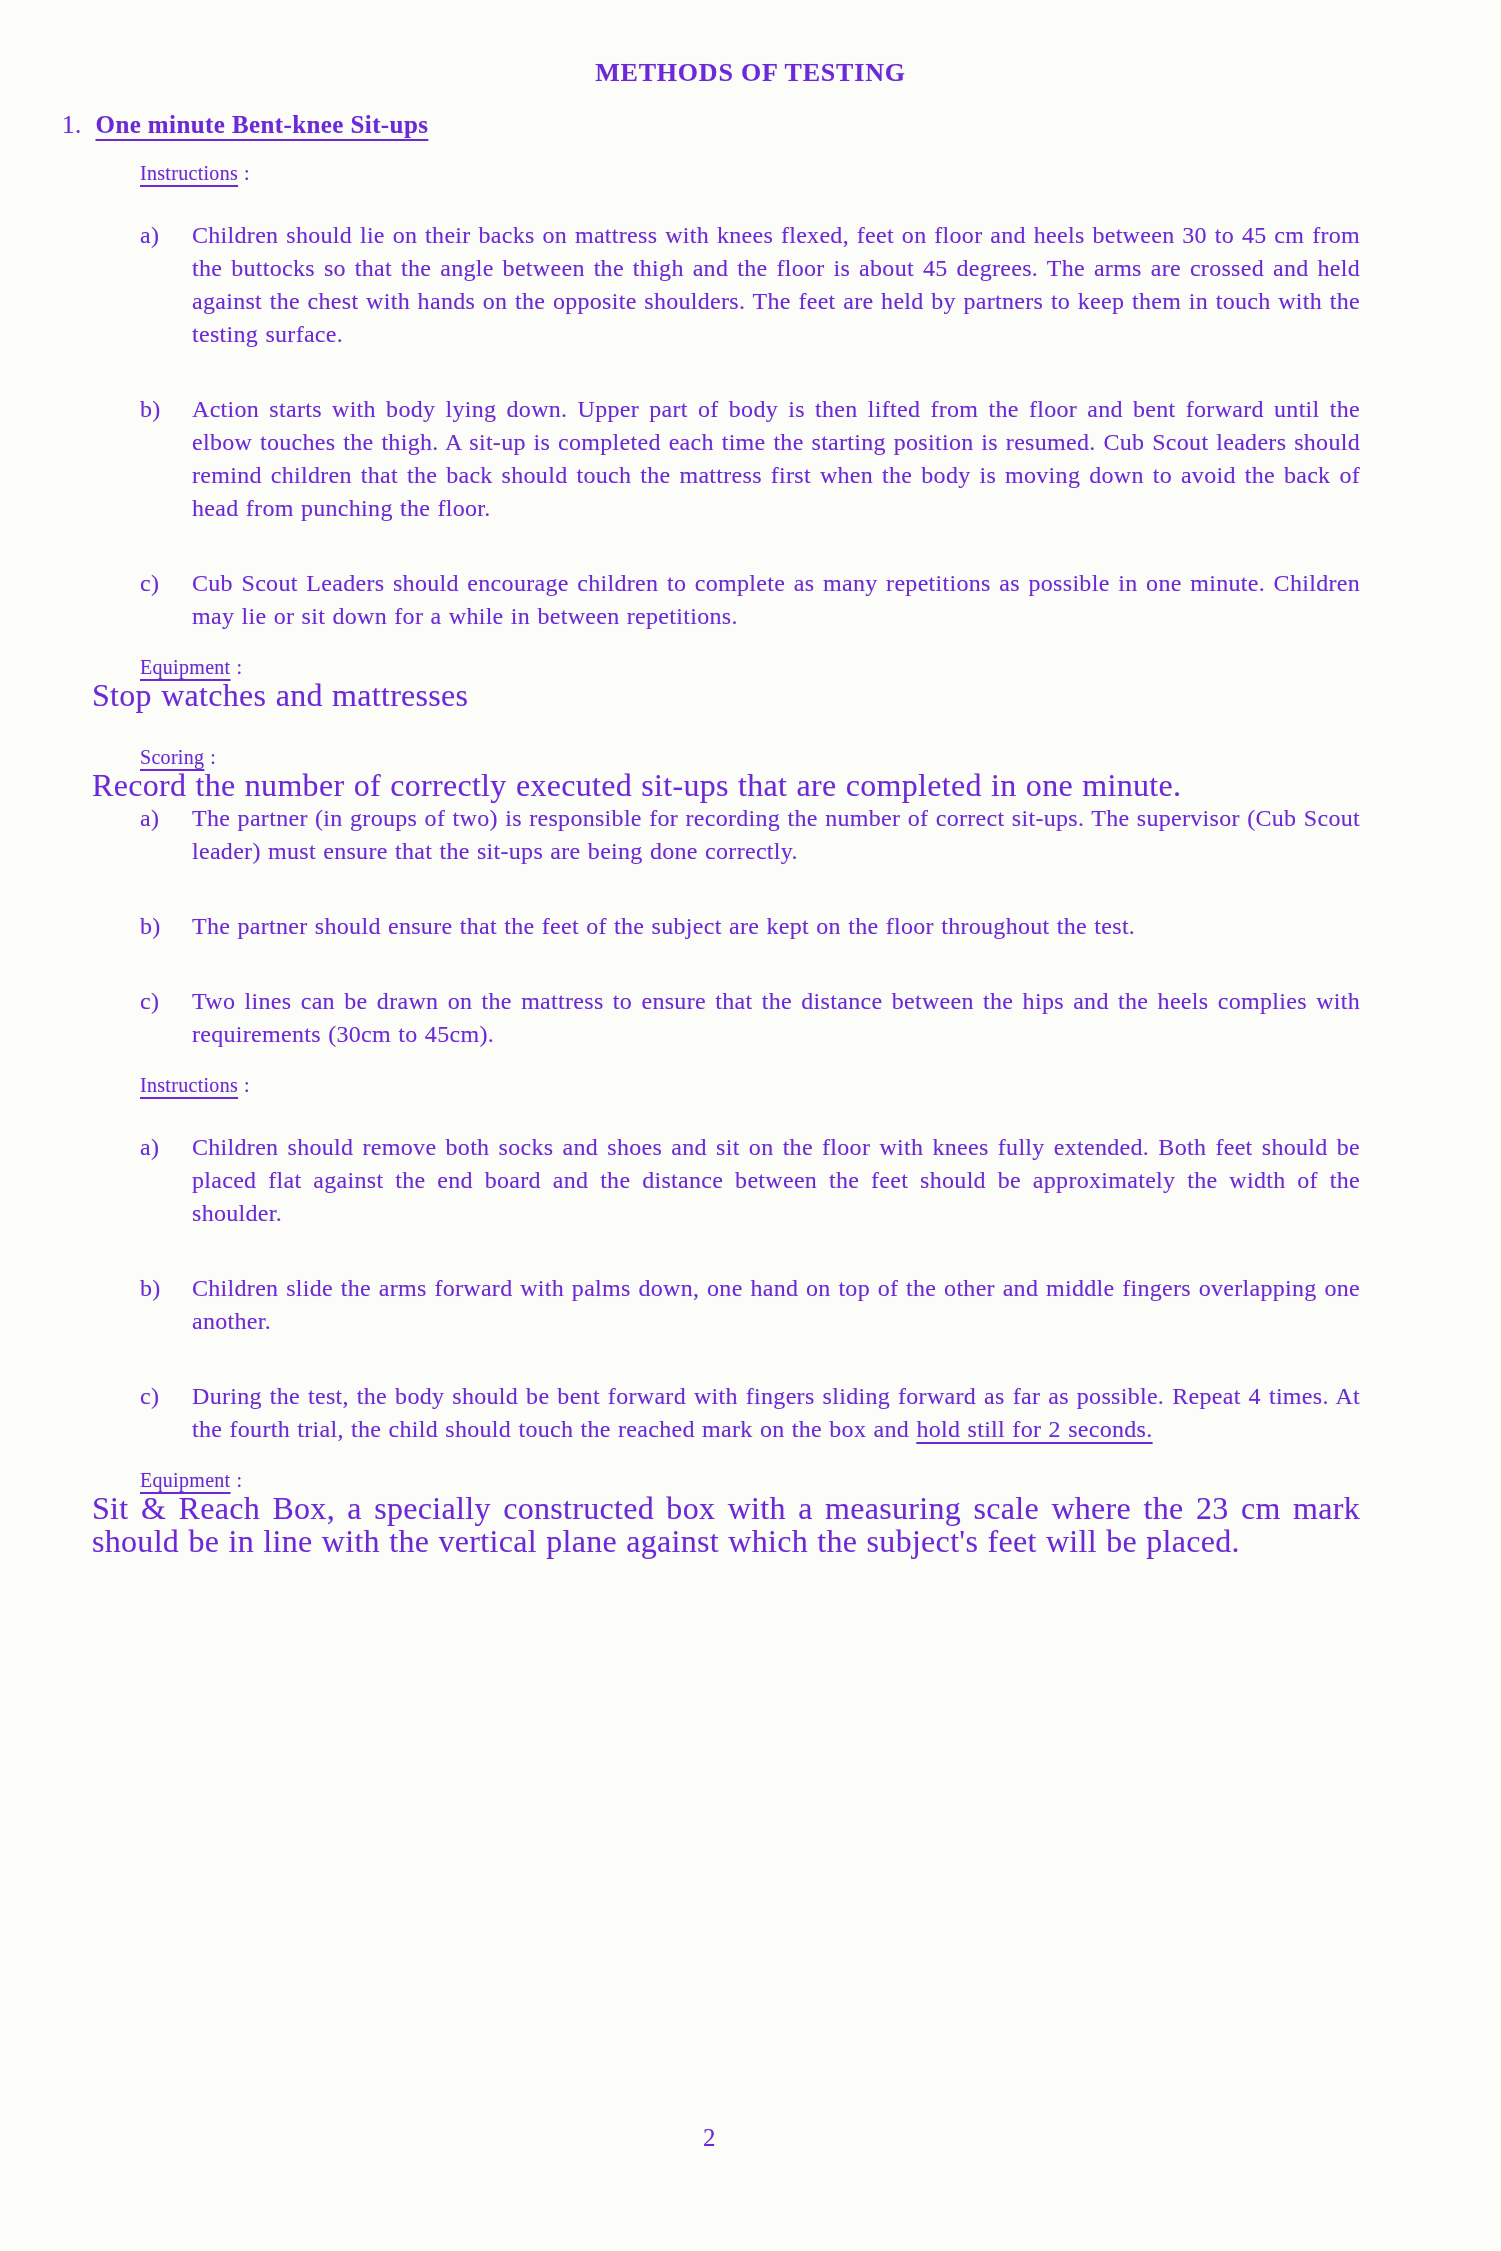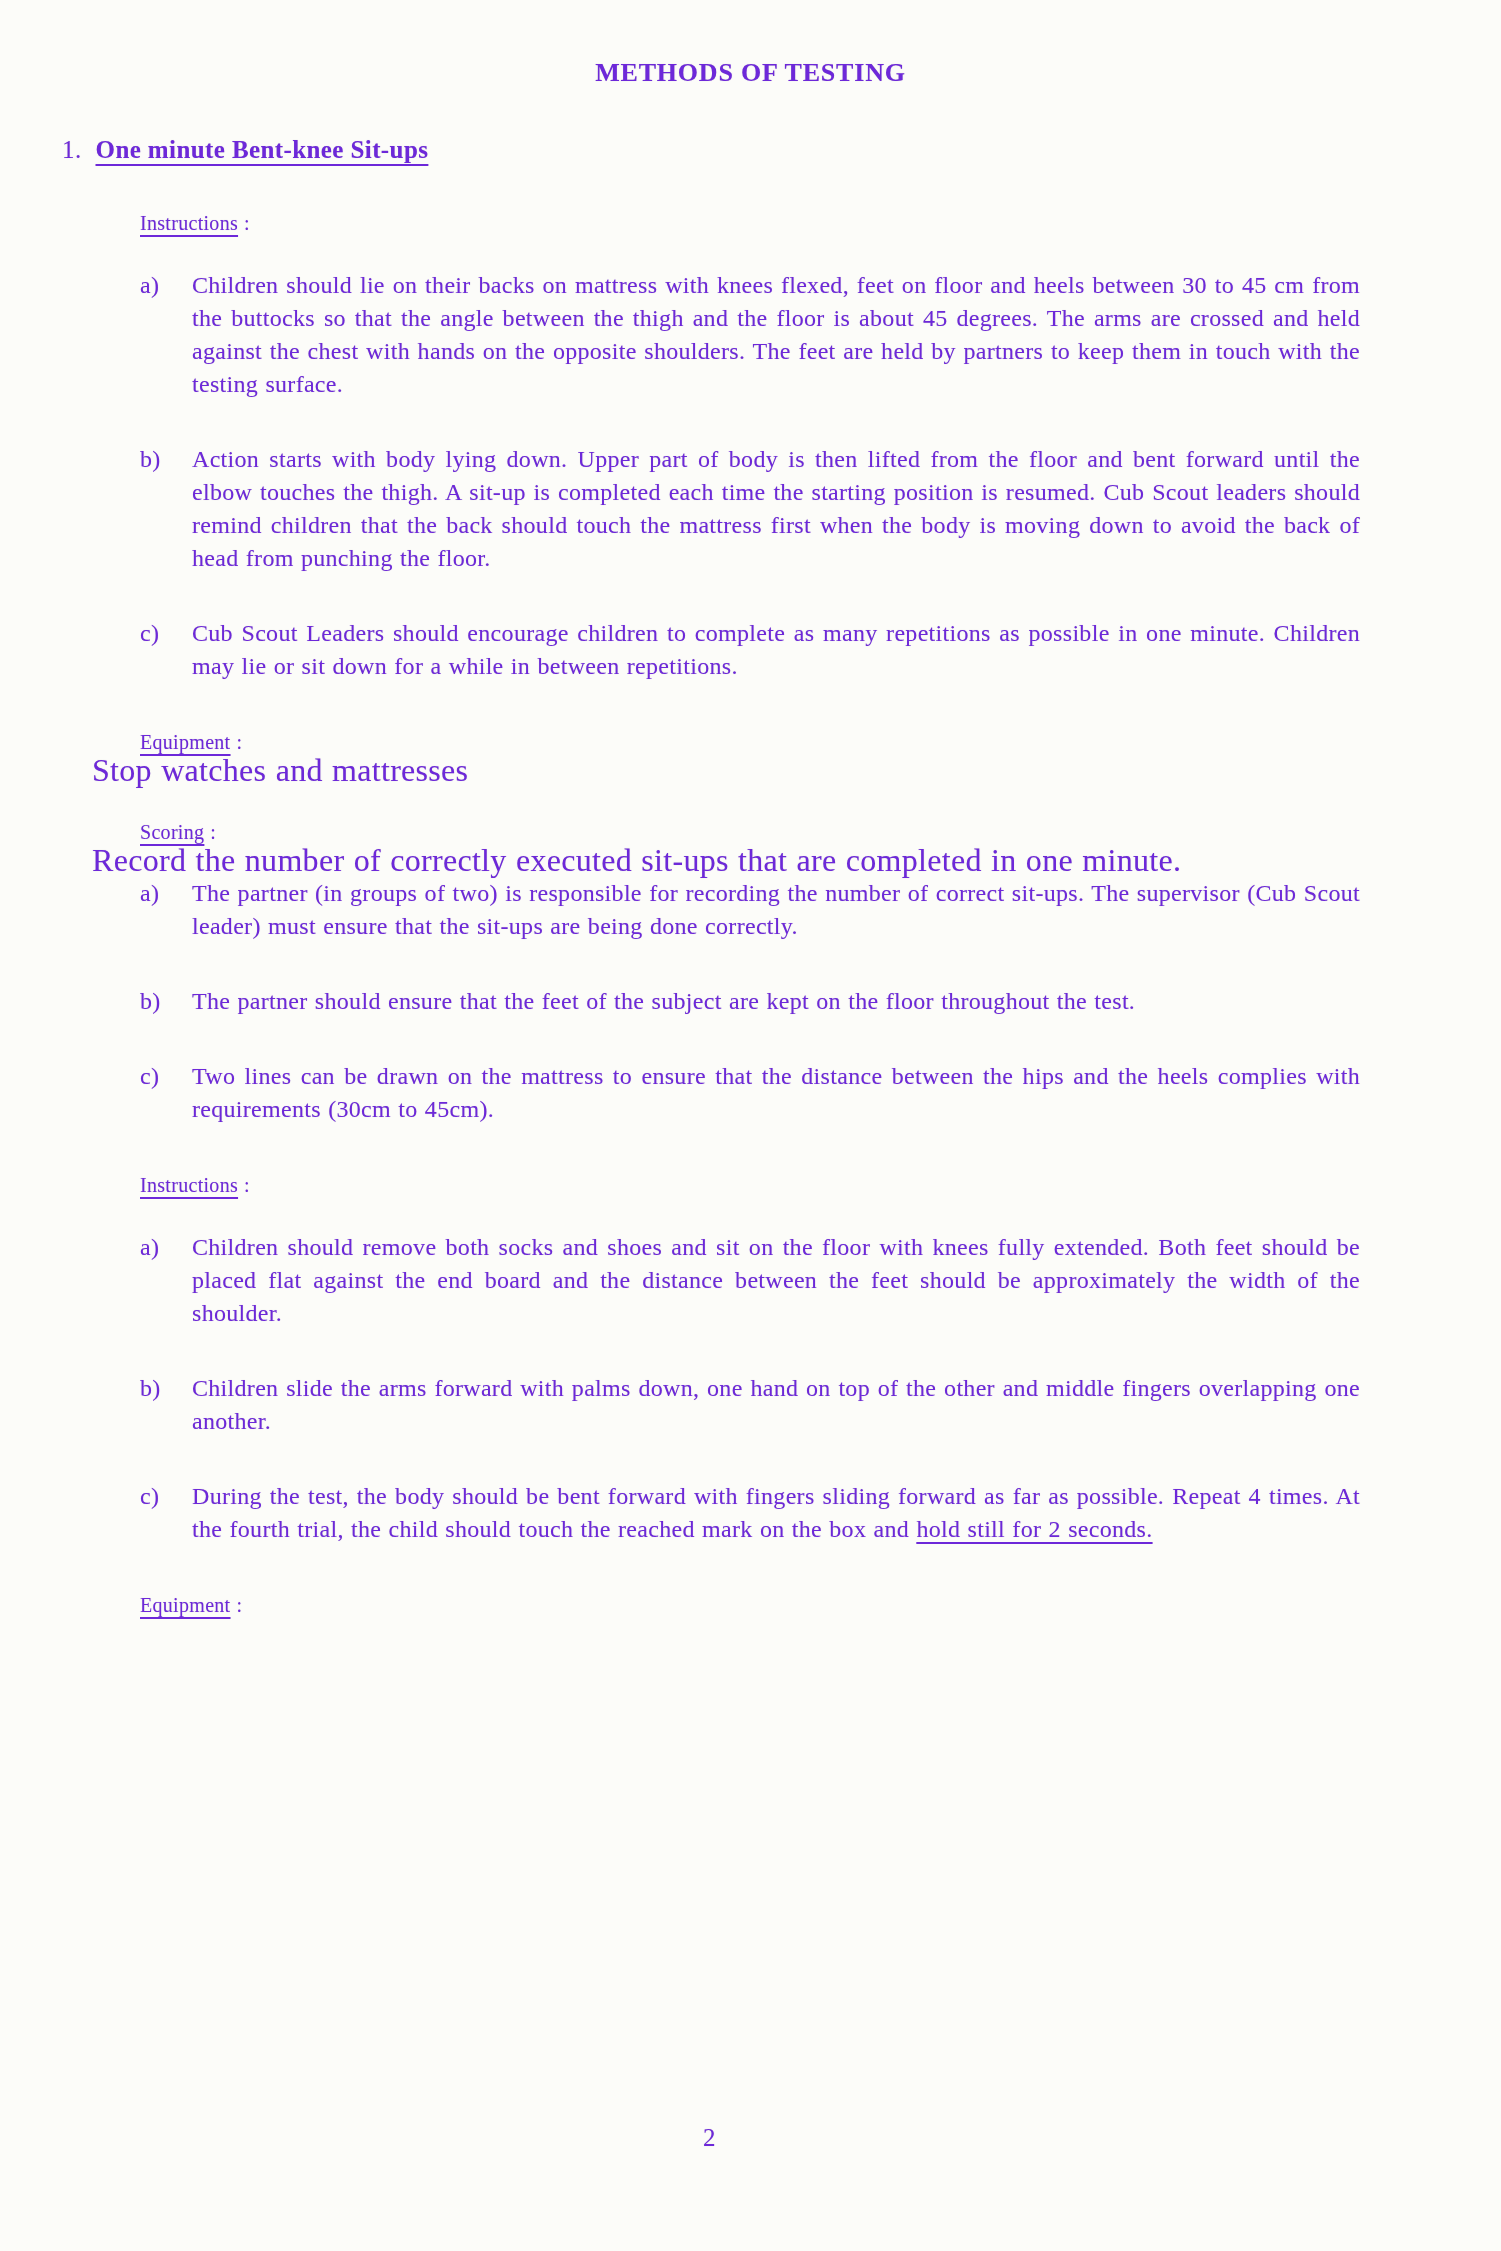--- a/index.html
+++ b/index.html
@@ -62,21 +62,21 @@
     margin-right: 141px;
     font-size: 32px;
     line-height: 33px;
     letter-spacing: 0.3px;
     word-spacing: 1px;
     text-align: justify;
   }
   .gap-0  { margin-top: 0; }
   .gap-sm { margin-top: 34px; }
   .gap-md { margin-top: 42px; }
-  .gap-lg { margin-top: 48px; }
+  .gap-lg { margin-top: 23px; }
   .gap-xl { margin-top: 72px; }
   .page-number {
     position: absolute;
     top: 2124px;
     left: 703px;
     font-size: 25px;
   }
 </style>
 </head>
 <body>
@@ -146,17 +146,18 @@
       <span class="item-text">Children slide the arms forward with palms down, one hand on top of the other and middle fingers overlapping one another.</span>
     </div>
     <div class="item gap-md">
       <span class="item-label">c)</span>
       <span class="item-text"><span>During the test, the body should be bent forward with fingers sliding forward as far as possible.  Repeat 4 times.  At the fourth trial, the child should touch the reached mark on the box and </span><span class="u2">hold still for 2 seconds.</span><span></span></span>
     </div>
 
     <div class="sub-label gap-lg">
       <span class="u">Equipment</span><span class="colon">:</span>
     </div>
+    <div class="sub-text gap-0">Sit &amp; Reach Box, a specially constructed box with a measuring scale where the 23 cm mark should be in line with the vertical plane against which the subject's feet will be placed.</div>
   </div>
 
   <div class="page-number">2</div>
 
 </div>
 
 </body></html>

